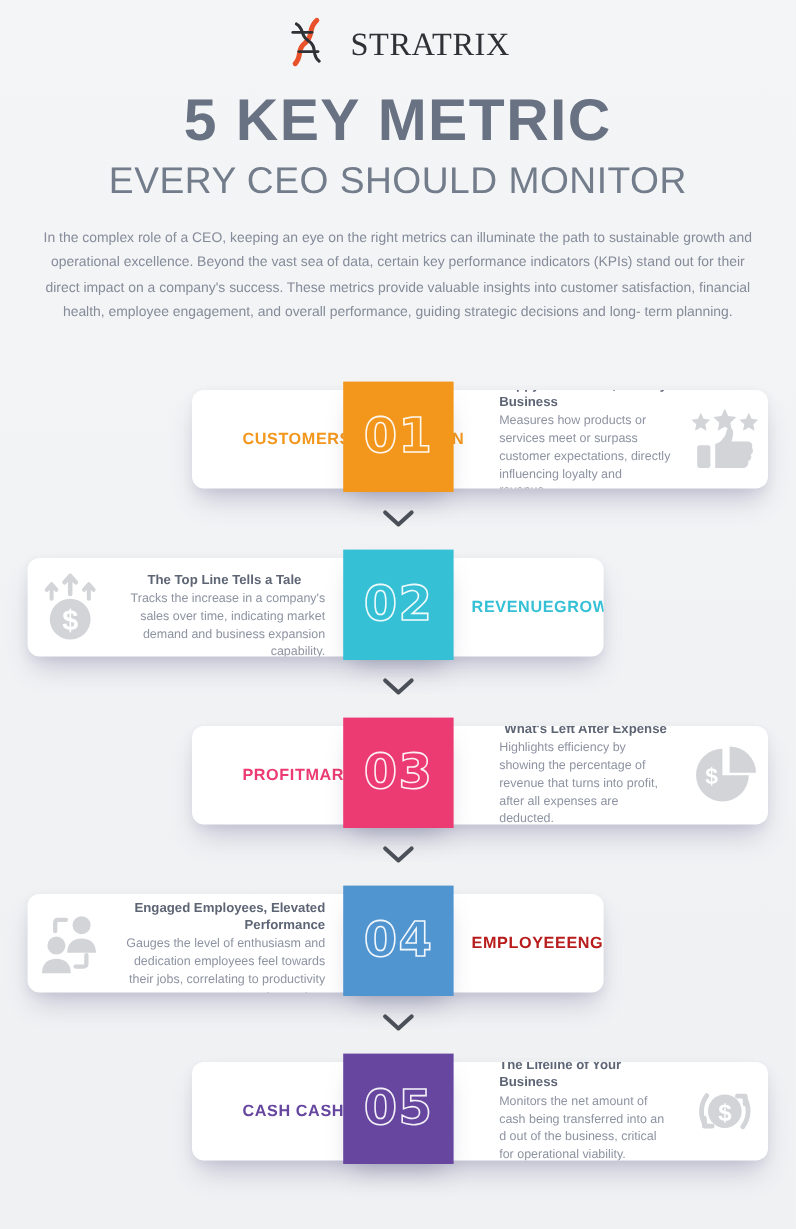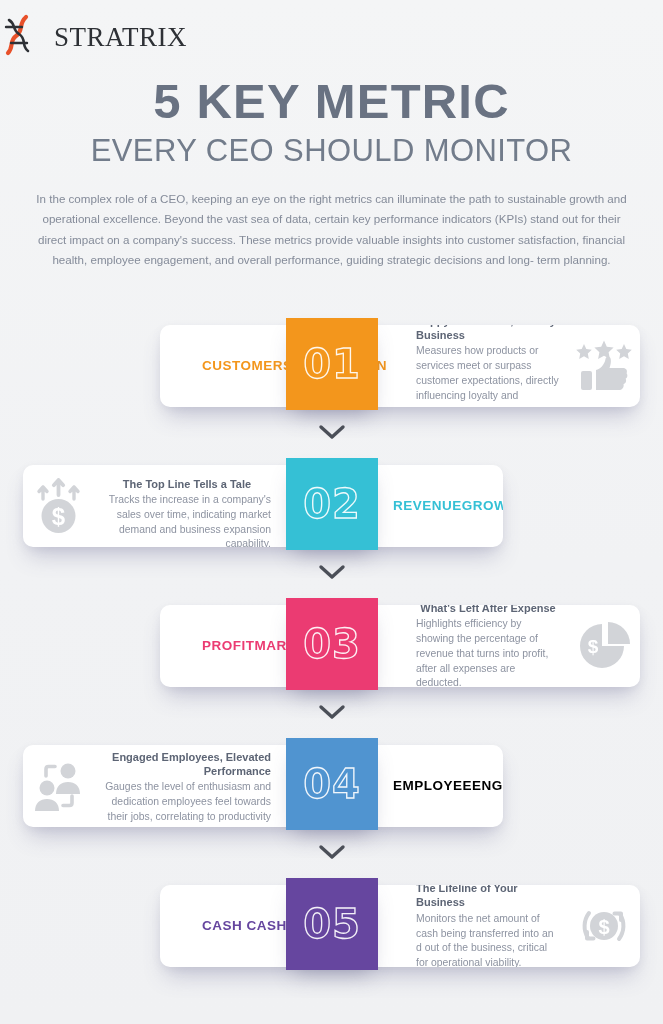--- a/index.html
+++ b/index.html
@@ -20,20 +20,21 @@
   }
 
   
   .brand {
     padding-top: 14px;
     text-align: center;
   }
   .brand-logo-row {
     display: flex;
     align-items: center;
+    justify-content: center;
     gap: 16px;
     height: 46px;
   }
   .brand-mark { display: block; }
   .brand-word {
     font-family: "Liberation Serif", serif;
     font-size: 27px;
     letter-spacing: 0.5px;
     color: #2e3136;
     font-weight: 400;
@@ -318,21 +319,21 @@
               <circle cx="17" cy="28" r="7.5"></circle>
               <path d="M5 51 C5 43, 10 39, 17 39 C24 39, 29 43, 29 51 Z"></path>
             </svg>
           </span>
         </div>
         <div class="panel desc-panel">
           <div class="desc-head">Engaged Employees, Elevated Performance</div>
           <div class="desc-body">Gauges the level of enthusiasm and dedication employees feel towards their jobs, correlating to productivity and retention.</div>
         </div>
         <div class="panel gap-panel"></div>
-        <div class="panel label-panel" style="color:#000000; text-align:left">
+        <div class="panel label-panel" style="color:#b91c1c; text-align:left">
           <div>EMPLOYEE</div>
           <div>ENGAGEMENT</div>
         </div>
       </div>
       <div class="numblock" style="background:#5094d0">
         <span class="num">04</span>
       </div>
     </div>
 
     <div class="chev" style="position: absolute; top: 843px;">

